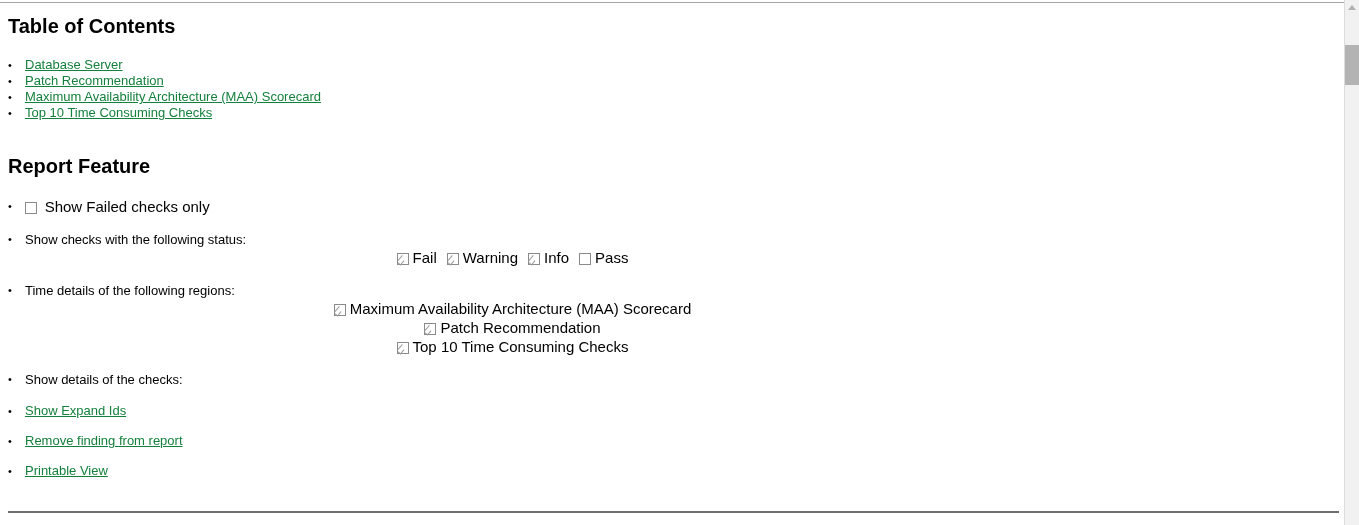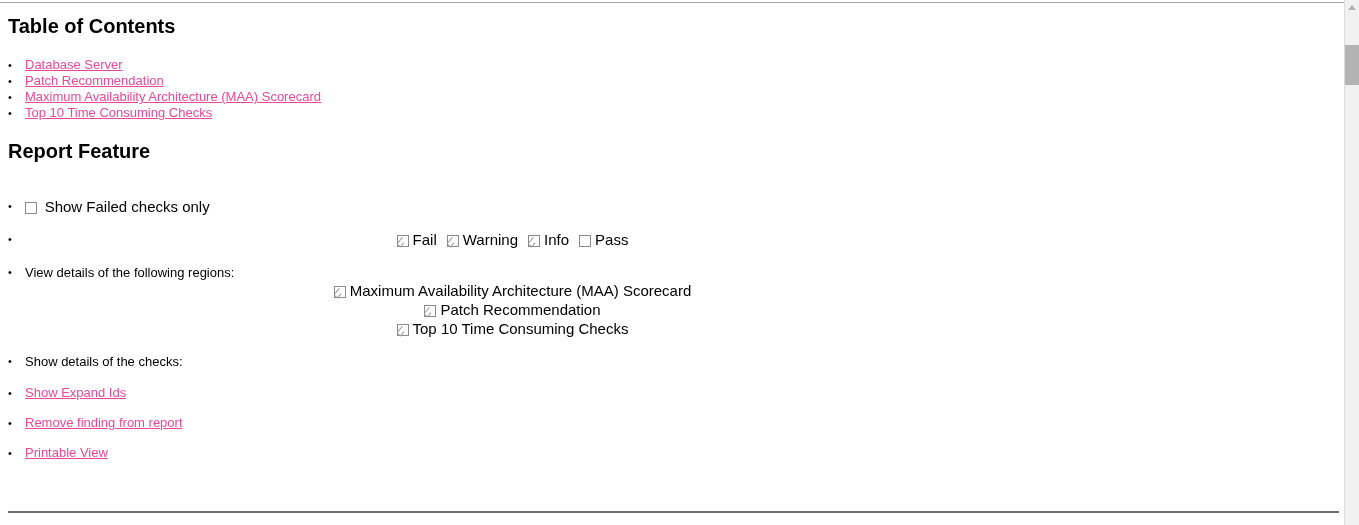--- a/index.html
+++ b/index.html
@@ -49,21 +49,21 @@
     color: #000;
   }
   .heading-toc {
     position: absolute;
     left: 8px;
     top: 11px;
   }
   .heading-feature {
     position: absolute;
     left: 8px;
-    top: 136px;
+    top: 151px;
   }
   ul.bullets {
     list-style: none;
     margin: 0;
     padding: 0;
   }
   li.bullet {
     position: relative;
     padding-left: 25px;
     line-height: 16px;
@@ -79,21 +79,21 @@
     color: #000;
   }
   .toc-list {
     position: absolute;
     left: 0;
     top: 54px;
     width: 900px;
   }
   .toc-list li.bullet { line-height: 16px; }
   a.doclink {
-    color: #ec4899;
+    color: #15803d;
     text-decoration: underline;
     cursor: pointer;
     font-size: 13px;
   }
   .feature-list {
     position: absolute;
     left: 0;
     top: 195px;
     width: 1000px;
   }
@@ -256,30 +256,33 @@
       <li class="bullet">
         <span class="row-inline">
           <span class="cb"></span>
           <span class="opt-label">Show Failed checks only</span>
         </span>
       </li>
 
       <li class="gap-block"></li>
 
       <li class="bullet">
+        <span class="row-inline">
+          <span>Show checks with the following status:</span>
+        </span>
         <span class="row-inline sub-indent">
           <span class="cb checked"></span><span class="opt-label">Fail</span><span class="cb checked"></span><span class="opt-label">Warning</span><span class="cb checked"></span><span class="opt-label">Info</span><span class="cb"></span><span class="opt-label">Pass</span>
         </span>
       </li>
 
       <li class="gap-block"></li>
 
       <li class="bullet">
         <span class="row-inline">
-          <span>View details of the following regions:</span>
+          <span>Time details of the following regions:</span>
         </span>
         <span class="row-inline sub-indent">
           <span class="cb checked"></span><span class="opt-label">Maximum Availability Architecture (MAA) Scorecard</span>
         </span>
         <span class="row-inline sub-indent">
           <span class="cb checked"></span><span class="opt-label">Patch Recommendation</span>
         </span>
         <span class="row-inline sub-indent">
           <span class="cb checked"></span><span class="opt-label">Top 10 Time Consuming Checks</span>
         </span>

